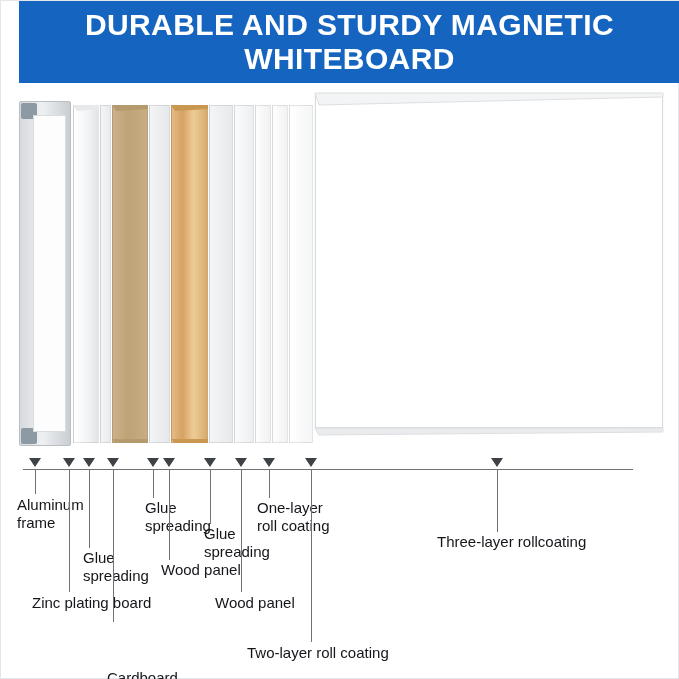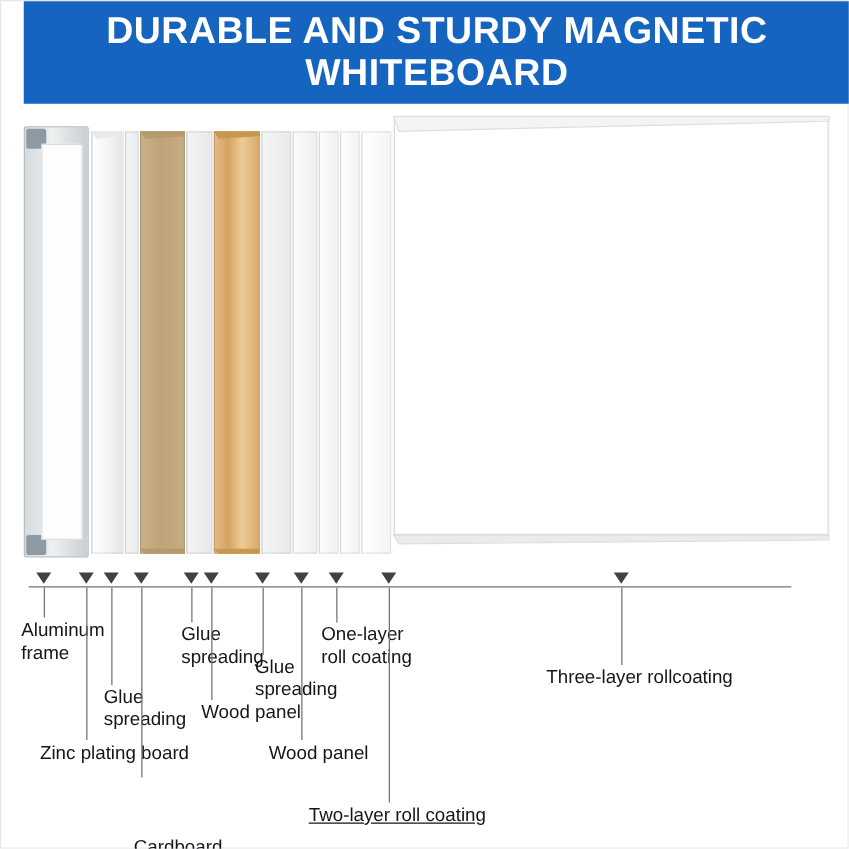--- a/index.html
+++ b/index.html
@@ -294,20 +294,20 @@
     <div class="leader" style="left:240px; height:122px;"></div>
     <div class="callout-label" style="left:214px; top:153px;">Wood panel</div>
 
     <div class="arrow" style="left:262px;"></div>
     <div class="leader" style="left:268px; height:28px;"></div>
     <div class="callout-label" style="left:256px; top:58px;">One-layer
 roll coating</div>
 
     <div class="arrow" style="left:304px;"></div>
     <div class="leader" style="left:310px; height:172px;"></div>
-    <div class="callout-label" style="left:246px; top:203px;text-decoration:underline;">Two-layer roll coating</div>
+    <div class="callout-label" style="left:246px; top:203px;">Two-layer roll coating</div>
 
     <div class="arrow" style="left:490px;"></div>
     <div class="leader" style="left:496px; height:62px;"></div>
     <div class="callout-label" style="left:436px; top:92px;">Three-layer rollcoating</div>
   </div>
 
 </div>
 
 </body></html>

